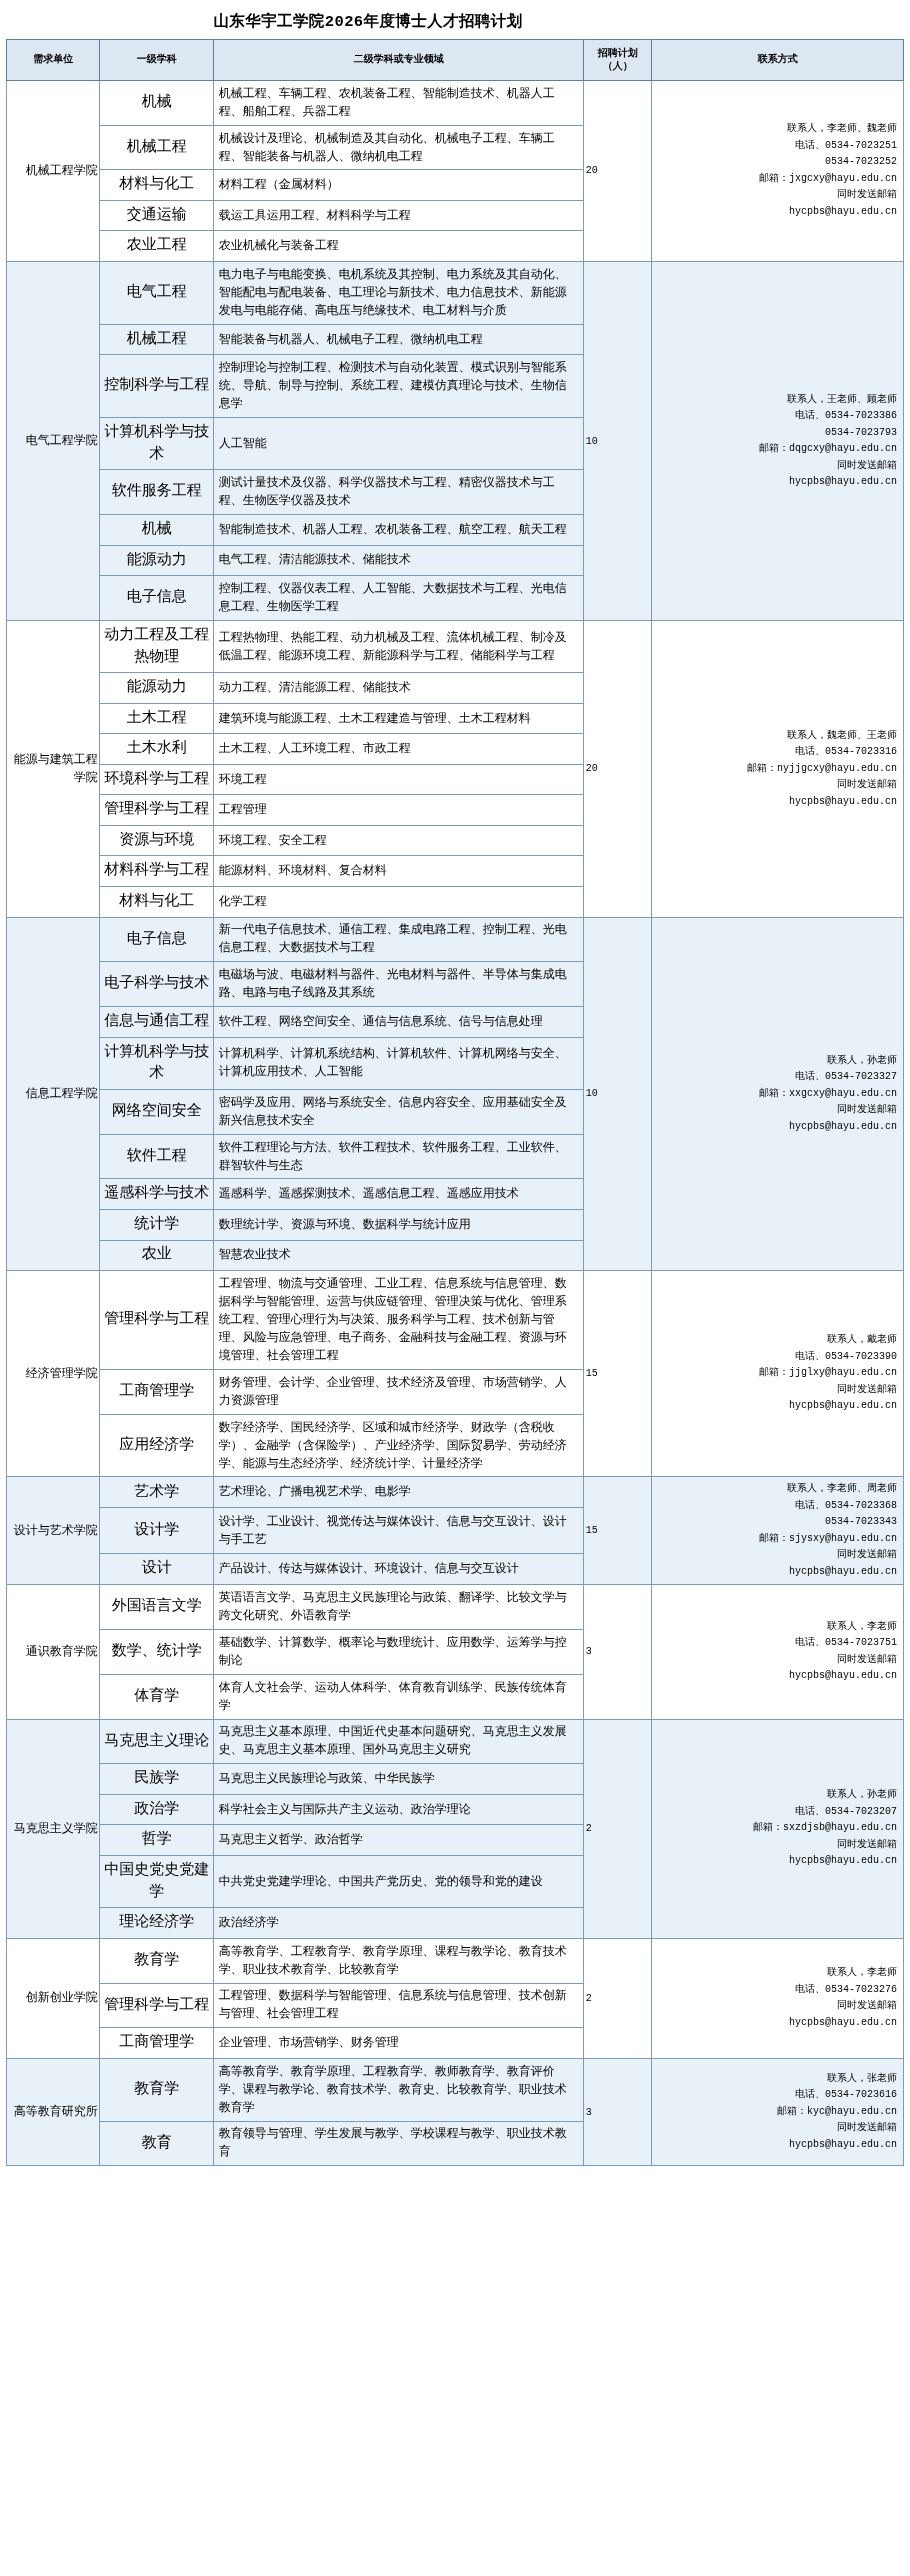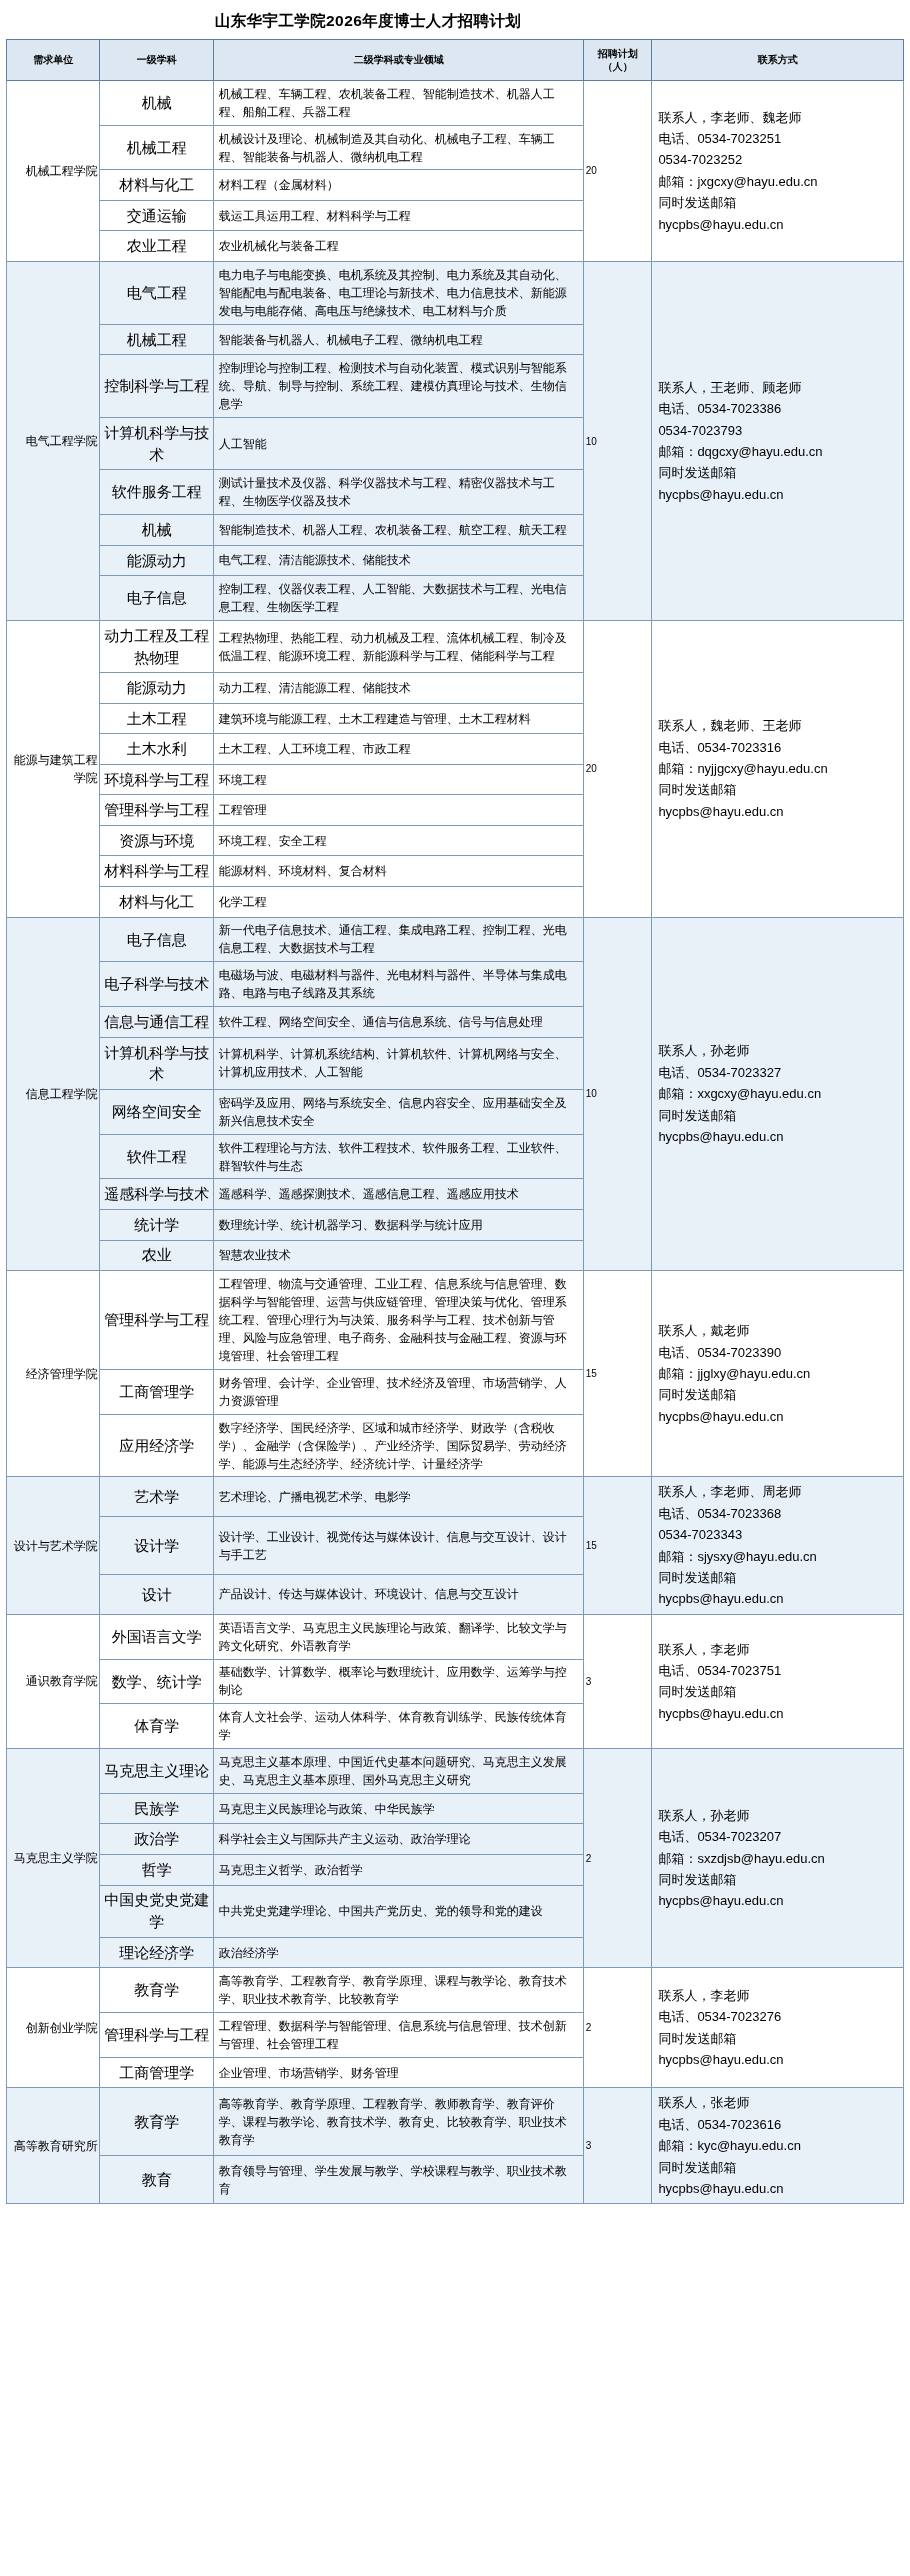--- a/index.html
+++ b/index.html
@@ -8,20 +8,21 @@
     background: #ffffff;
   }
   body {
     font-family: "Liberation Sans", sans-serif;
     width: 910px;
   }
   .page {
     width: 736px;
     box-sizing: border-box;
     padding: 4.6px 6.2px 7.7px 6.2px;
+    font-family: Liberation Mono, monospace;
   }
   .doc-title {
     text-align: center;
     font-size: 15.5px;
     font-weight: bold;
     letter-spacing: 0.4px;
     padding: 6.2px 0 7.7px 0;
     color: #000;
   }
   table.plan {
@@ -68,22 +69,22 @@
     font-size: 12px;
     padding: 3.9px 4.6px;
     line-height: 1.5;
   }
   td.count {
     text-align: left;
     font-size: 10px;
     padding: 3.1px 1.5px;
   }
   td.contact {
-    text-align: left;
-    font-size: 13px;
+    text-align: right;
+    font-size: 10px;
     padding: 3.9px 6.2px;
     line-height: 1.65;
     white-space: pre-line;
   }
   .shade td { background: #e8f0f8; }
   .plain td { background: #ffffff; }
 </style>
 </head>
 <body>
 
@@ -248,21 +249,21 @@
         <tr class="shade">
           <td class="disc1">软件工程</td>
           <td class="disc2">软件工程理论与方法、软件工程技术、软件服务工程、工业软件、群智软件与生态</td>
         </tr>
         <tr class="shade">
           <td class="disc1">遥感科学与技术</td>
           <td class="disc2">遥感科学、遥感探测技术、遥感信息工程、遥感应用技术</td>
         </tr>
         <tr class="shade">
           <td class="disc1">统计学</td>
-          <td class="disc2">数理统计学、统计机器学习、数据科学与统计应用</td>
+          <td class="disc2">数理统计学、资源与环境、数据科学与统计应用</td>
         </tr>
         <tr class="shade">
           <td class="disc1">农业</td>
           <td class="disc2">智慧农业技术</td>
         </tr>
         <tr class="plain">
           <td class="unit" rowspan="3">经济管理学院</td>
           <td class="disc1">管理科学与工程</td>
           <td class="disc2">工程管理、物流与交通管理、工业工程、信息系统与信息管理、数据科学与智能管理、运营与供应链管理、管理决策与优化、管理系统工程、管理心理行为与决策、服务科学与工程、技术创新与管理、风险与应急管理、电子商务、金融科技与金融工程、资源与环境管理、社会管理工程</td>
           <td class="count" rowspan="3">15</td>

